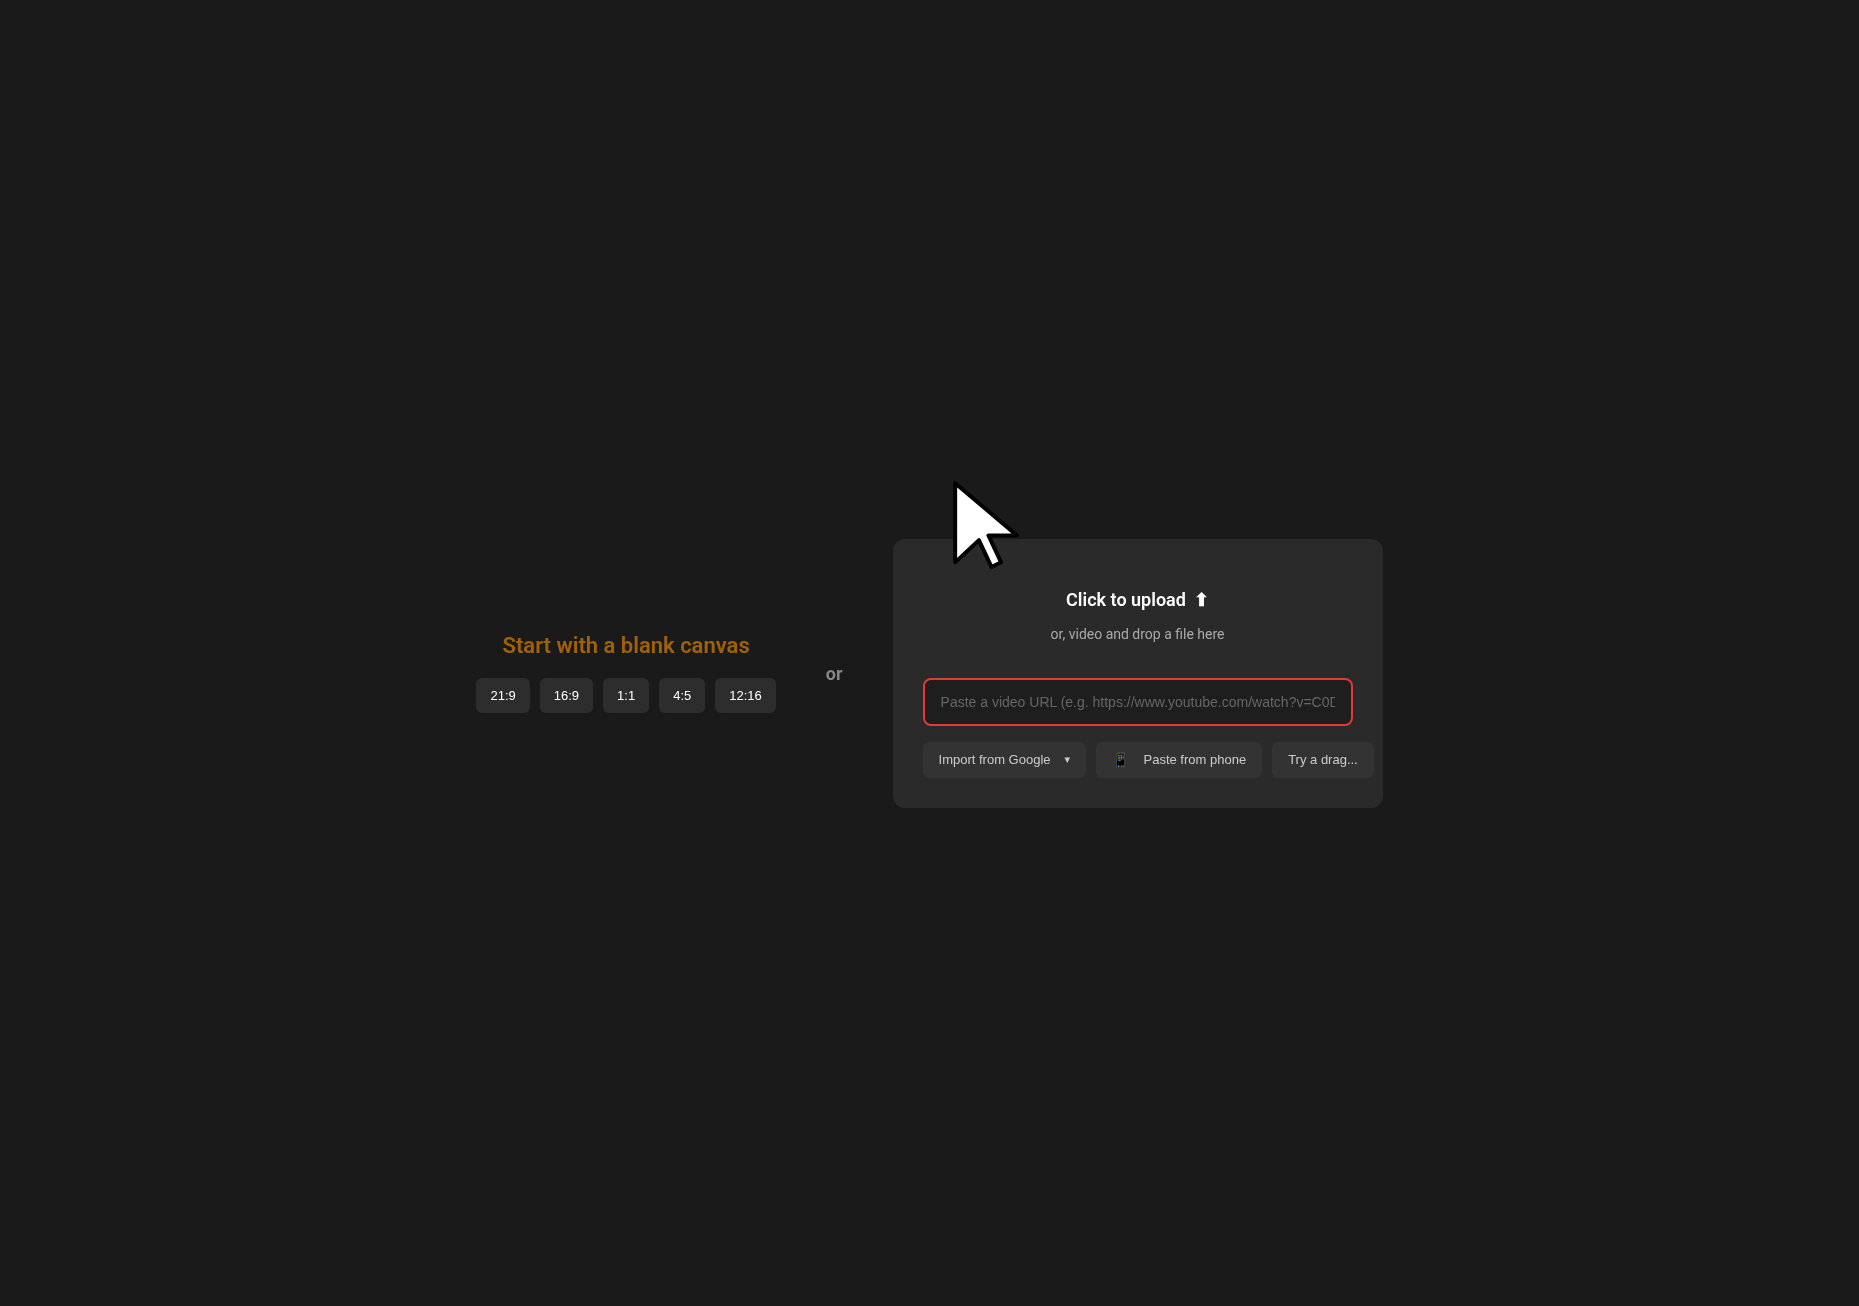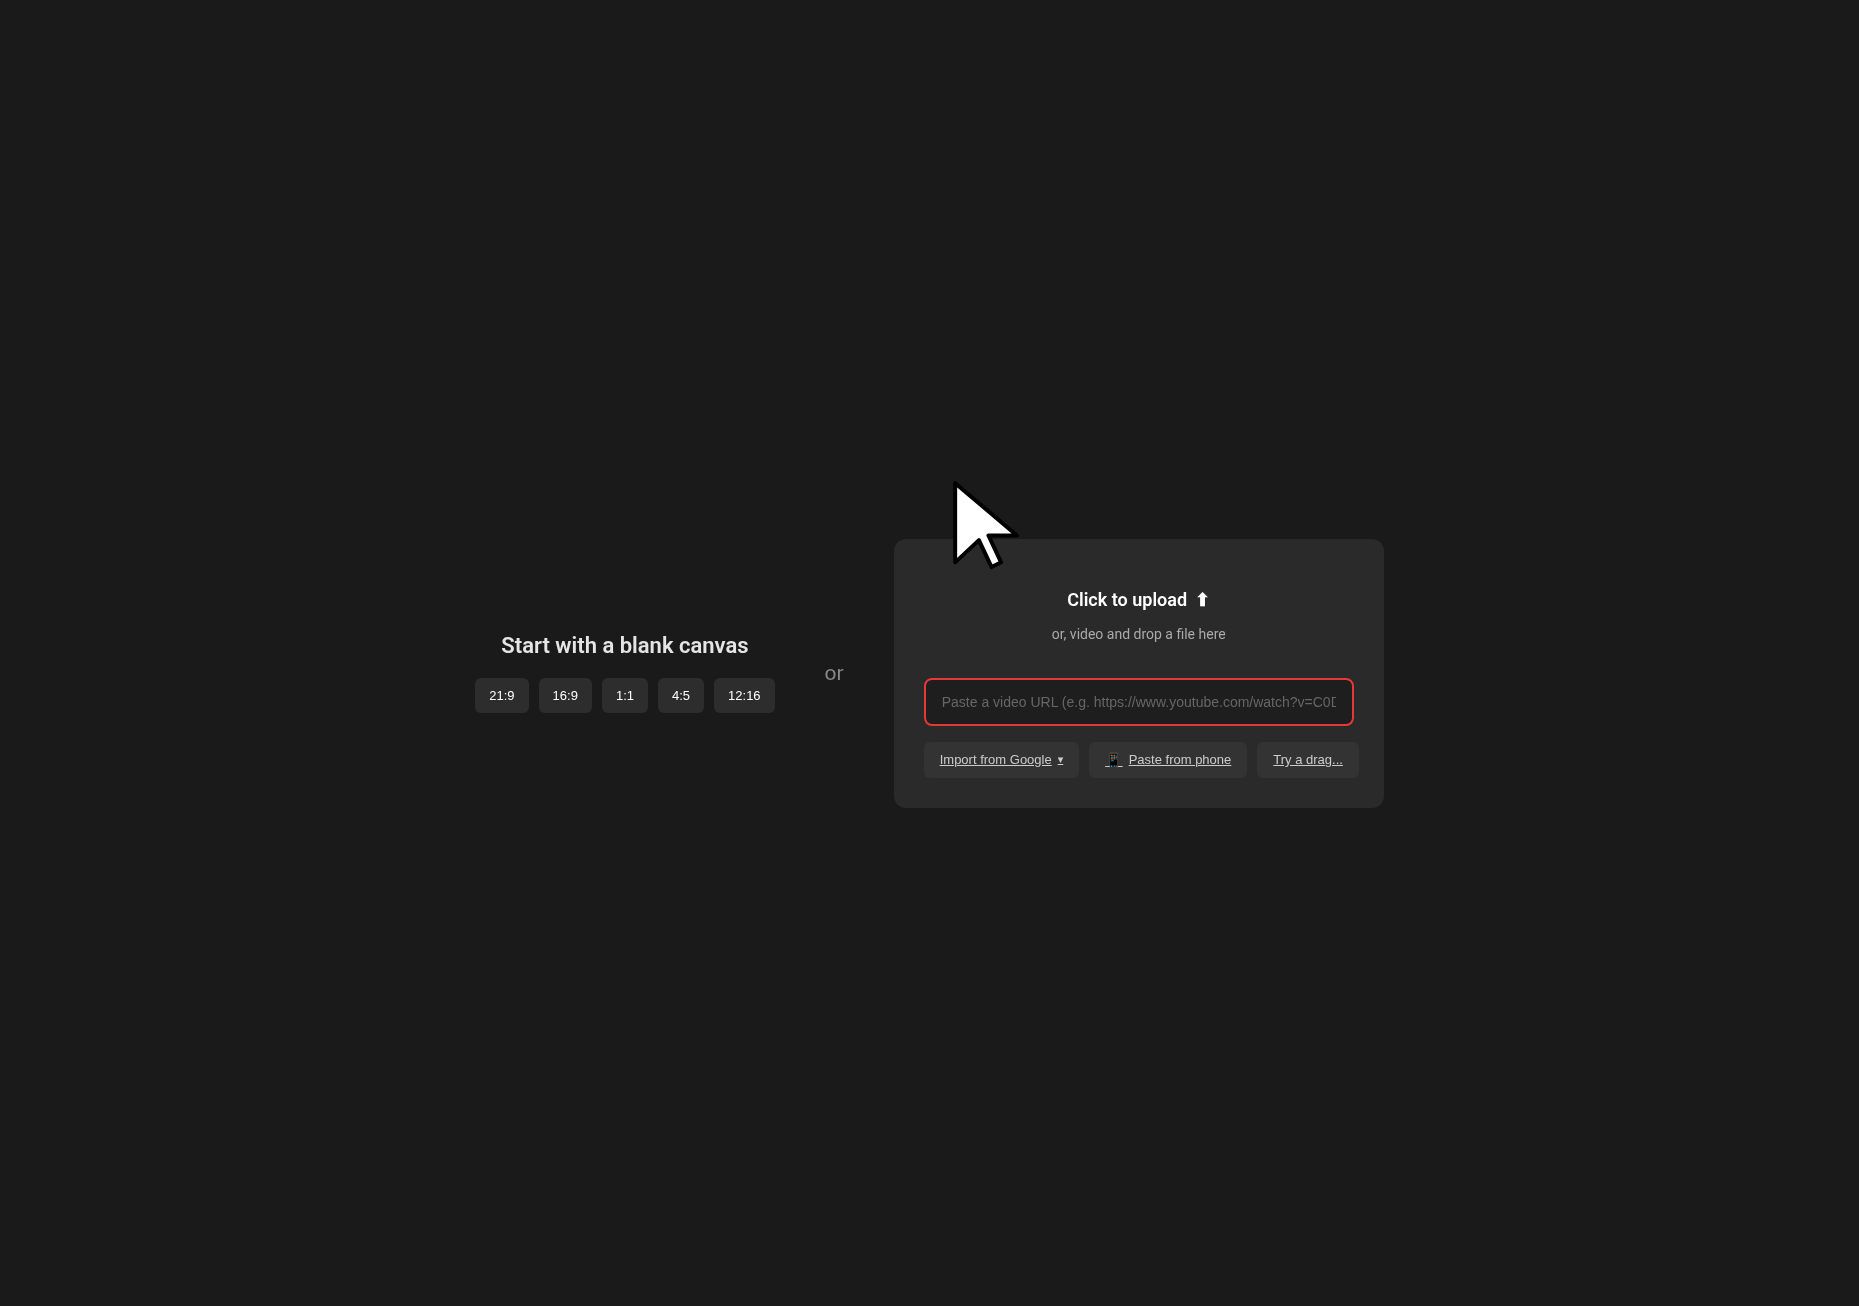--- a/index.html
+++ b/index.html
@@ -35,21 +35,21 @@
     }
 
     .left-section {
       display: flex;
       flex-direction: column;
       align-items: center;
       gap: 20px;
     }
 
     .blank-canvas-label {
-      color: #e5e5e5;
+      color: #a16207;
       font-size: 22px;
       font-weight: 600;
       white-space: nowrap;
     }
 
     .aspect-ratios {
       display: flex;
       gap: 10px;
       align-items: flex-start;
     }
@@ -61,22 +61,22 @@
       border-radius: 6px;
       padding: 10px 14px;
       font-size: 13px;
       font-weight: 500;
       cursor: pointer;
       white-space: nowrap;
     }
 
     .or-divider {
       color: #888888;
-      font-size: 21px;
-      font-weight: 400;
+      font-size: 18px;
+      font-weight: 700;
       margin: 16px 10px;
     }
 
     .upload-panel {
       background-color: #2a2a2a;
       border-radius: 12px;
       padding: 30px;
       width: 490px;
       display: flex;
       flex-direction: column;
@@ -138,23 +138,22 @@
     .action-btn {
       background-color: #333333;
       color: #cccccc;
       border: none;
       border-radius: 6px;
       padding: 10px 16px;
       font-size: 13px;
       cursor: pointer;
       display: flex;
       align-items: center;
-      gap: 6px;
+      gap: 14px;
       white-space: nowrap;
-      text-decoration: underline;
     }
 
     .action-btn .chevron {
       font-size: 11px;
     }
 
     .phone-icon {
       font-size: 14px;
     }
 

